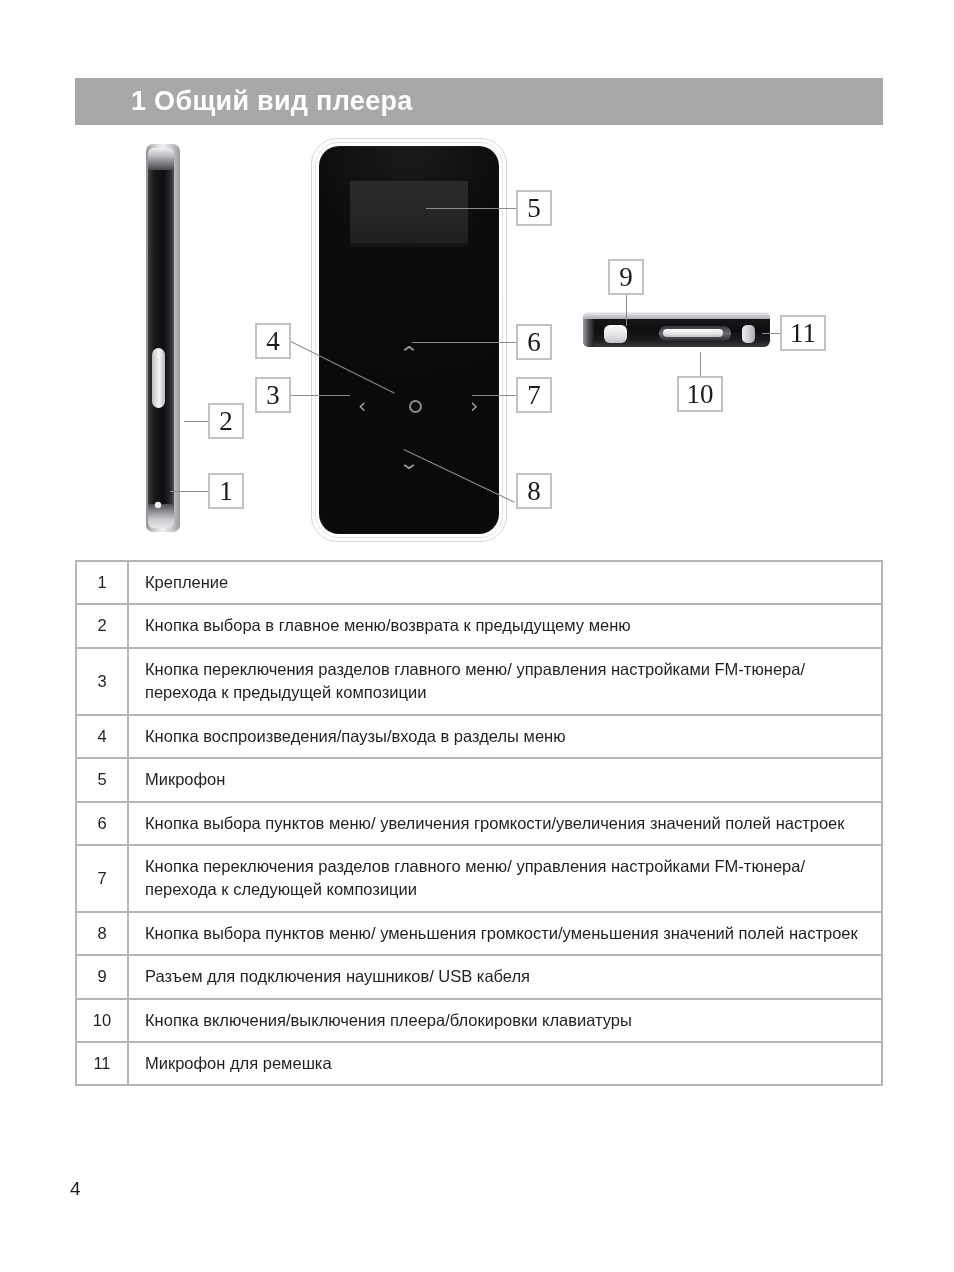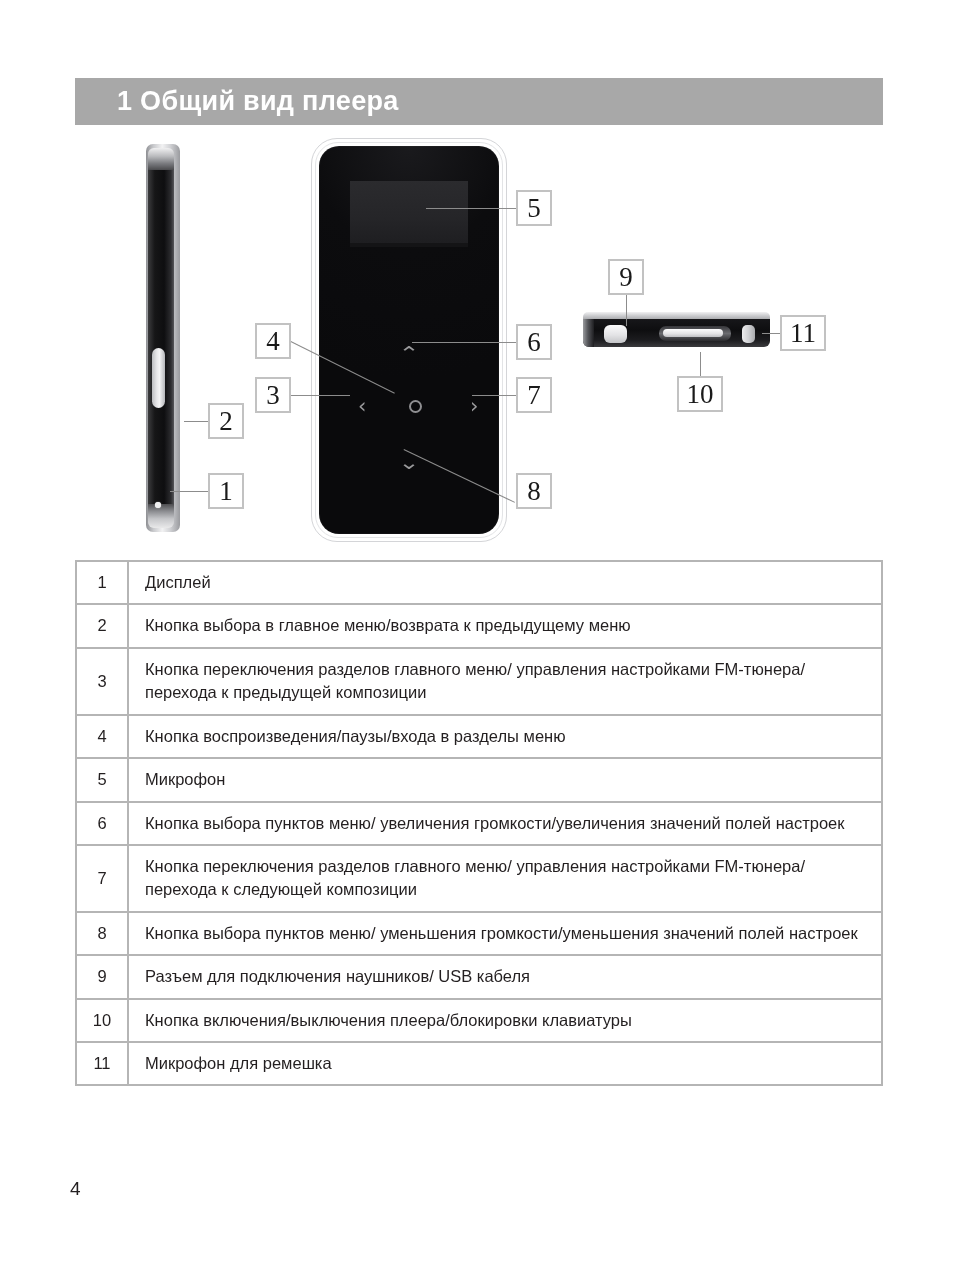--- a/index.html
+++ b/index.html
@@ -25,21 +25,21 @@
     height: 47px;
     background: #a8a8a8;
     display: flex;
     align-items: center;
   }
   .section-header .title {
     color: #ffffff;
     font-size: 27px;
     font-weight: bold;
     letter-spacing: 0.3px;
-    padding-left: 42px;
+    padding-left: 56px;
     line-height: 1;
   }
 
   
   .diagram {
     position: absolute;
     left: 0;
     top: 130px;
     width: 954px;
     height: 420px;
@@ -376,21 +376,21 @@
 
   <div class="leader h" style="left:762px; top:203px; width:18px;"></div>
   <div class="callout w2" style="left:780px; top:185px;">11</div>
 
 </div>
 
 <table class="parts-table">
   <tbody>
     <tr>
       <td class="num">1</td>
-      <td class="desc">Дисплей</td>
+      <td class="desc">Крепление</td>
     </tr>
     <tr>
       <td class="num">2</td>
       <td class="desc">Кнопка выбора в главное меню/возврата к предыдущему меню</td>
     </tr>
     <tr>
       <td class="num">3</td>
       <td class="desc">Кнопка переключения разделов главного меню/ управления настройками FM-тюнера/ перехода к предыдущей композиции</td>
     </tr>
     <tr>

